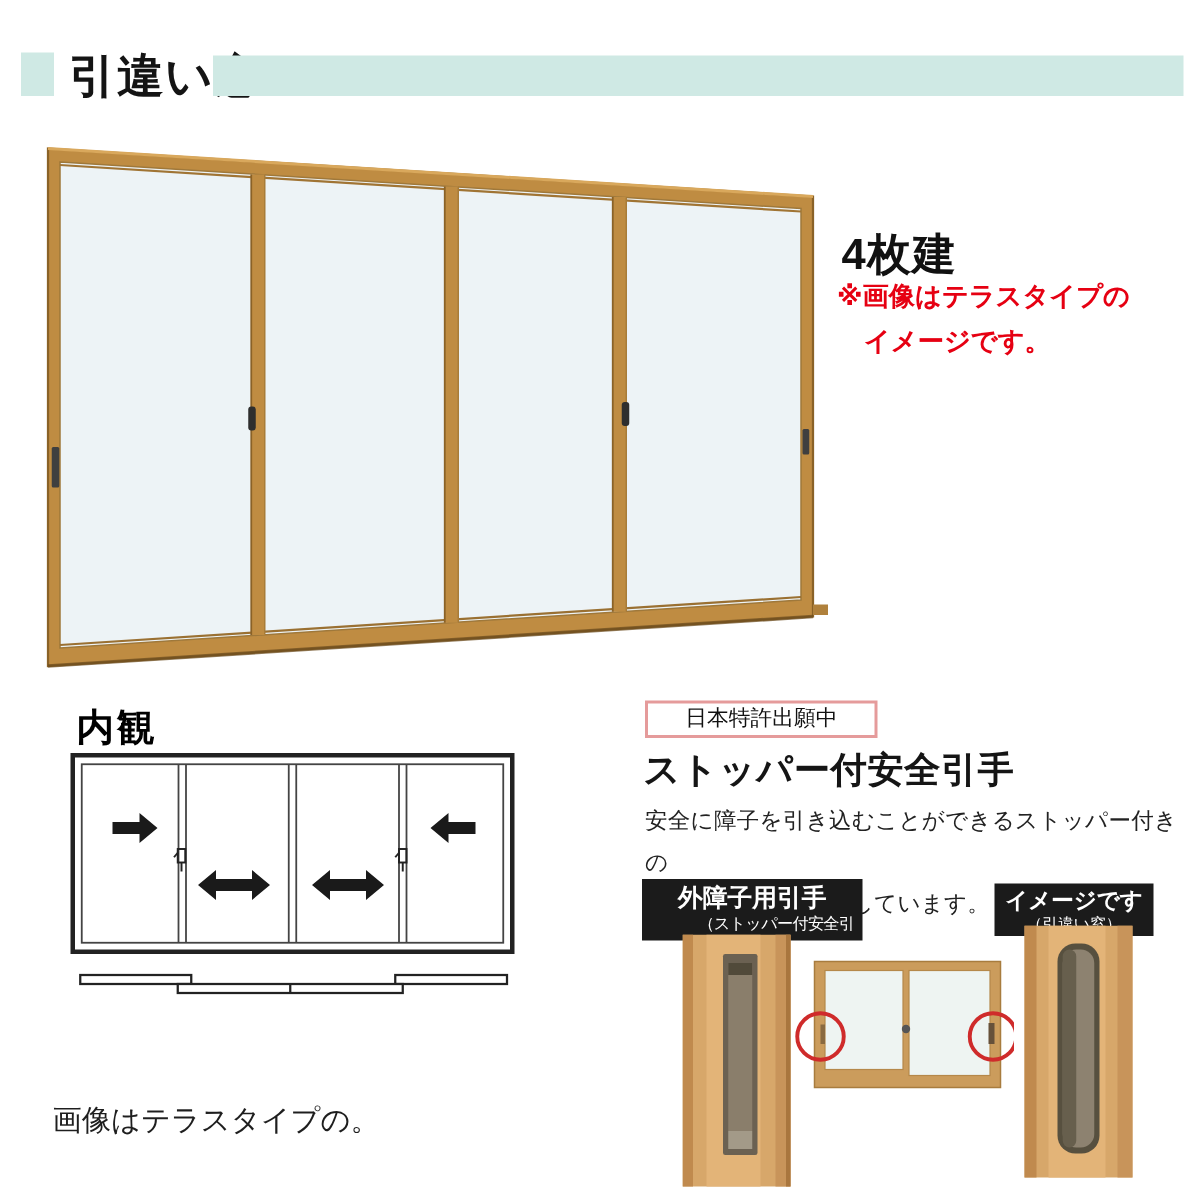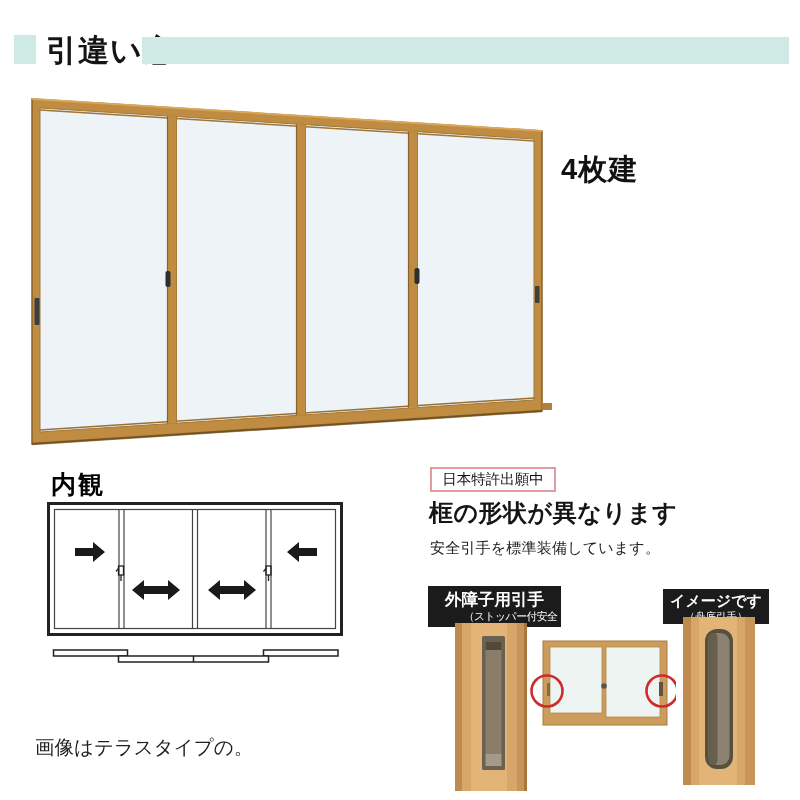--- a/index.html
+++ b/index.html
@@ -14,29 +14,29 @@
 
   
   .type-label { left:561px; top:139px; font-size:29px; font-weight:bold; color:#111; letter-spacing:1px;margin-top:11px; }
   .image-note { left:558px; top:182px; font-size:17.5px; font-weight:bold; color: var(--red,#e60012); line-height:30px; }
   .image-note .line2 { padding-left:18px; }
 
   
   .interior-title { left:51px; top:468px; font-size:25px; font-weight:bold; color:#000000; letter-spacing:2px; }
 
   
-  .patent-box { left:430px; top:467px; width:126px; height:25px; border:2px solid var(--patent,#e59b9b);
+  .patent-box { left:430px; top:467px; width:155px; height:25px; border:2px solid var(--patent,#e59b9b);
                 text-align:center; font-size:14.5px; line-height:21px; color:#111; }
   .safety-heading { left:429px; top:497px; font-size:24px; font-weight:bold; color:#151515; letter-spacing:0.5px; }
   .safety-desc { left:430px; top:534px; font-size:15px; color:#222; line-height:27.5px; letter-spacing:0.2px; }
 
   .handle-label { background: var(--labelbg,#1b1b1b); color:#fff; text-align:center; }
   .handle-label .l1 { font-weight:bold; display:block; }
   .handle-label .l2 { display:block; }
-  .label-outer { left:428px; top:586px; width:133px; height:41px; padding-top:3px; }
+  .label-outer { left:428px; top:586px; width:147px; height:41px; padding-top:3px; }
   .label-outer .l1 { font-size:16.5px; line-height:20px; }
   .label-outer .l2 { font-size:10.8px; line-height:15px; letter-spacing:-0.5px;margin-left:32px; }
   .label-inner { left:663px; top:589px; width:106px; height:35px; padding-top:3px; }
   .label-inner .l1 { font-size:15px; line-height:18px; }
   .label-inner .l2 { font-size:10.5px; line-height:13px; }
 
   
   .footnote { left:19px; top:734px; font-size:19.5px; color:#1e1e1e; line-height:26px; }
   .footnote .line2 { padding-left:16px; }
 
@@ -76,20 +76,24 @@
     <rect x="16.5" y="210" width="5" height="27" rx="1" fill="#3f3f3f"></rect>
     <rect x="147.5" y="183" width="5" height="16" rx="2" fill="#2e2e2e"></rect>
     <rect x="396.5" y="180" width="5" height="16" rx="2" fill="#2e2e2e"></rect>
     <rect x="517" y="198" width="4.5" height="17" rx="1" fill="#3f3f3f"></rect>
 
     <rect x="524" y="315" width="10" height="7" fill="#b0813c"></rect>
     <polyline points="14,356 524,323" fill="none" stroke="#6b4b1e" stroke-width="2.5" opacity="0.7"></polyline>
   </svg>
 
   <div class="abs type-label">4枚建</div>
+  <div class="abs image-note">
+    <div class="line1">※画像はテラスタイプの</div>
+    <div class="line2">イメージです。</div>
+  </div>
 
   <div class="abs interior-title">内観</div>
   <svg class="abs" style="left:44px; top:498px;" width="310" height="172" viewBox="0 0 310 172">
     <rect x="4.5" y="5.5" width="293" height="131" fill="#ffffff" stroke="#222" stroke-width="3"></rect>
     <rect x="10.5" y="11.5" width="281" height="119" fill="none" stroke="#444" stroke-width="1.2"></rect>
     <g stroke="#444" stroke-width="1.2">
       <line x1="75" y1="11.5" x2="75" y2="130.5"></line>
         <line x1="80" y1="11.5" x2="80" y2="130.5"></line>
       <line x1="148.5" y1="11.5" x2="148.5" y2="130.5"></line>
         <line x1="153.5" y1="11.5" x2="153.5" y2="130.5"></line>
@@ -112,22 +116,23 @@
     </g>
     <g fill="#ffffff" stroke="#222" stroke-width="1.5">
       <rect x="9.5" y="152" width="74" height="6"></rect>
       <rect x="219.5" y="152" width="74.5" height="6"></rect>
       <rect x="74.5" y="158" width="150" height="6"></rect>
       <line x1="149.5" y1="158" x2="149.5" y2="164"></line>
     </g>
   </svg>
 
   <div class="abs patent-box">日本特許出願中</div>
-  <div class="abs safety-heading">框の形状が異なります</div>
+  <div class="abs safety-heading">ストッパー付安全引手</div>
   <div class="abs safety-desc">
+    <div>安全に障子を引き込むことができるストッパー付きの</div>
     <div>安全引手を標準装備しています。</div>
   </div>
 
   <div class="abs handle-label label-outer">
     <span class="l1">外障子用引手</span>
     <span class="l2">（ストッパー付安全引手）</span>
   </div>
   <svg class="abs" style="left:455px; top:623px;" width="74" height="170" viewBox="0 0 74 170">
     <rect x="0" y="0" width="72" height="168" fill="#d7a76a"></rect>
     <rect x="0" y="0" width="7" height="168" fill="#c08a4e"></rect>
@@ -147,21 +152,21 @@
     <rect x="78" y="10" width="54" height="70" fill="#eef4f2" stroke="#b5884a" stroke-width="0.8"></rect>
     <circle cx="76" cy="49" r="2.8" fill="#555"></circle>
     <rect x="19" y="46" width="3" height="13" fill="#8a6a40"></rect>
     <rect x="131" y="45" width="4" height="14" fill="#66513a"></rect>
     <circle class="hl-red" cx="19" cy="54" r="15.5" fill="none" stroke="#cf2b2b" stroke-width="2.6"></circle>
     <circle class="hl-red" cx="134" cy="54" r="15.5" fill="none" stroke="#cf2b2b" stroke-width="2.6"></circle>
   </svg>
 
   <div class="abs handle-label label-inner">
     <span class="l1">イメージです</span>
-    <span class="l2">（舟底引手）</span>
+    <span class="l2">（引違い窓）</span>
   </div>
   <svg class="abs" style="left:681px; top:617px;" width="78" height="172" viewBox="0 0 78 172">
     <rect x="2" y="0" width="72" height="168" fill="#d7a76a"></rect>
     <rect x="2" y="0" width="8" height="168" fill="#c08a4e"></rect>
     <rect x="18" y="0" width="38" height="168" fill="#e3b478"></rect>
     <rect x="64" y="0" width="10" height="168" fill="#c8945a"></rect>
     <rect x="24" y="12" width="28" height="140" rx="12" fill="#57503f"></rect>
     <rect x="27.5" y="16" width="21" height="132" rx="9" fill="#8d8270"></rect>
     <rect x="27.5" y="16" width="9" height="132" rx="4.5" fill="#675f4d"></rect>
   </svg>

